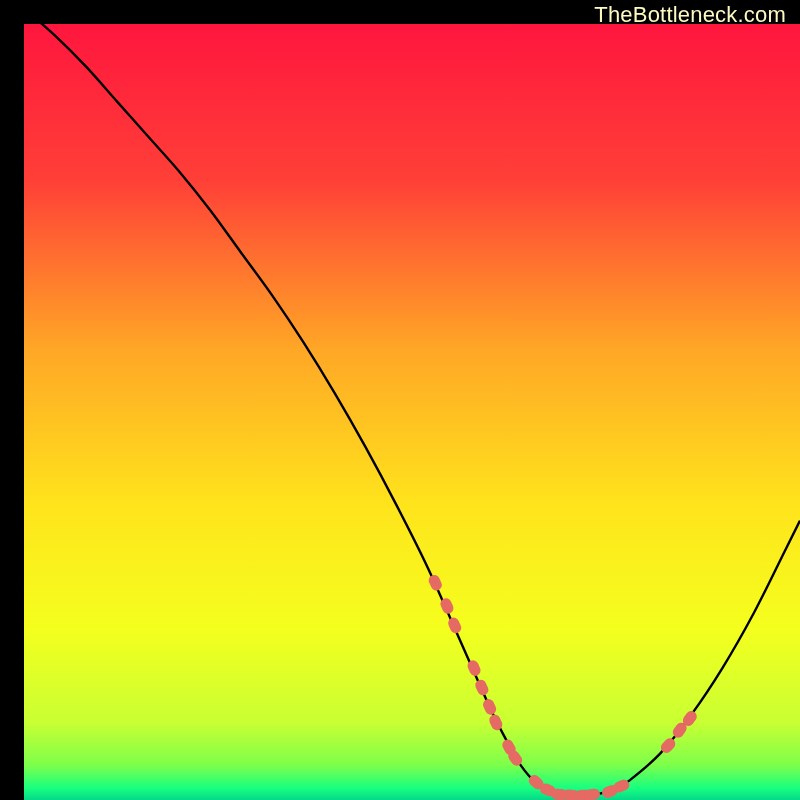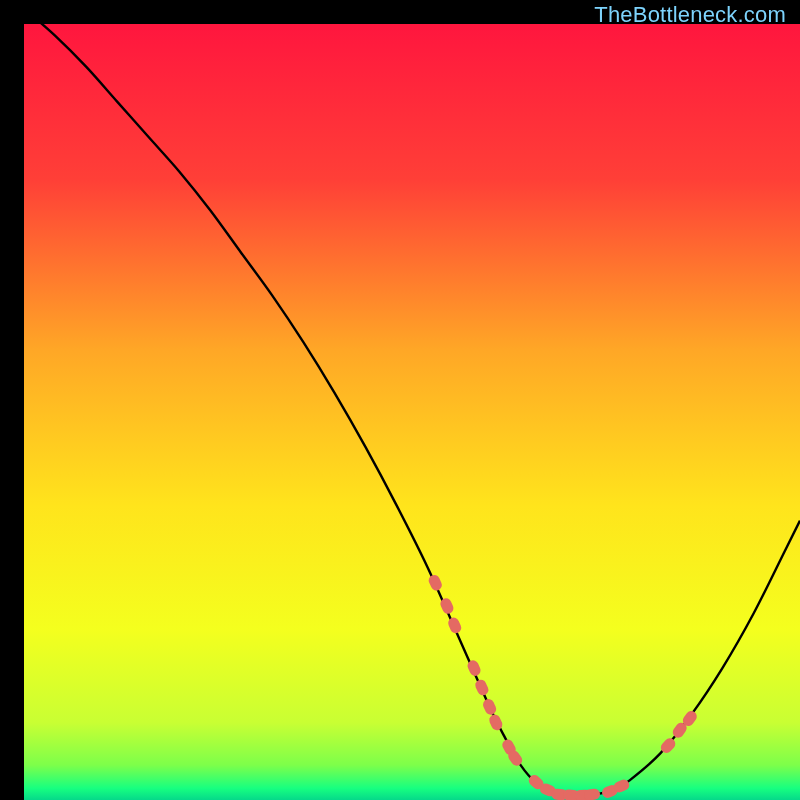--- a/index.html
+++ b/index.html
@@ -23,21 +23,21 @@
     position: absolute;
     left: 12px;
     top: 12px;
     width: 776px;
     height: 776px;
   }
   .watermark {
     position: absolute;
     top: 2px;
     right: 14px;
-    color: #7dd3fc;
+    color: #fef9c3;
     font-size: 22px;
     font-weight: 500;
     letter-spacing: 0.2px;
     font-family: Arial, Helvetica, sans-serif;
   }
   svg { display: block; }
 </style>
 </head>
 <body>
 

